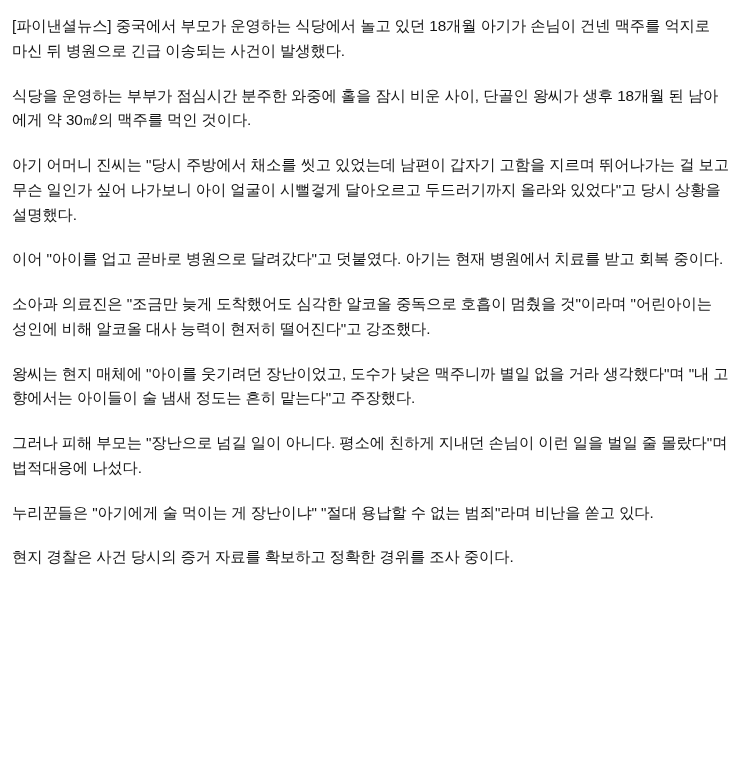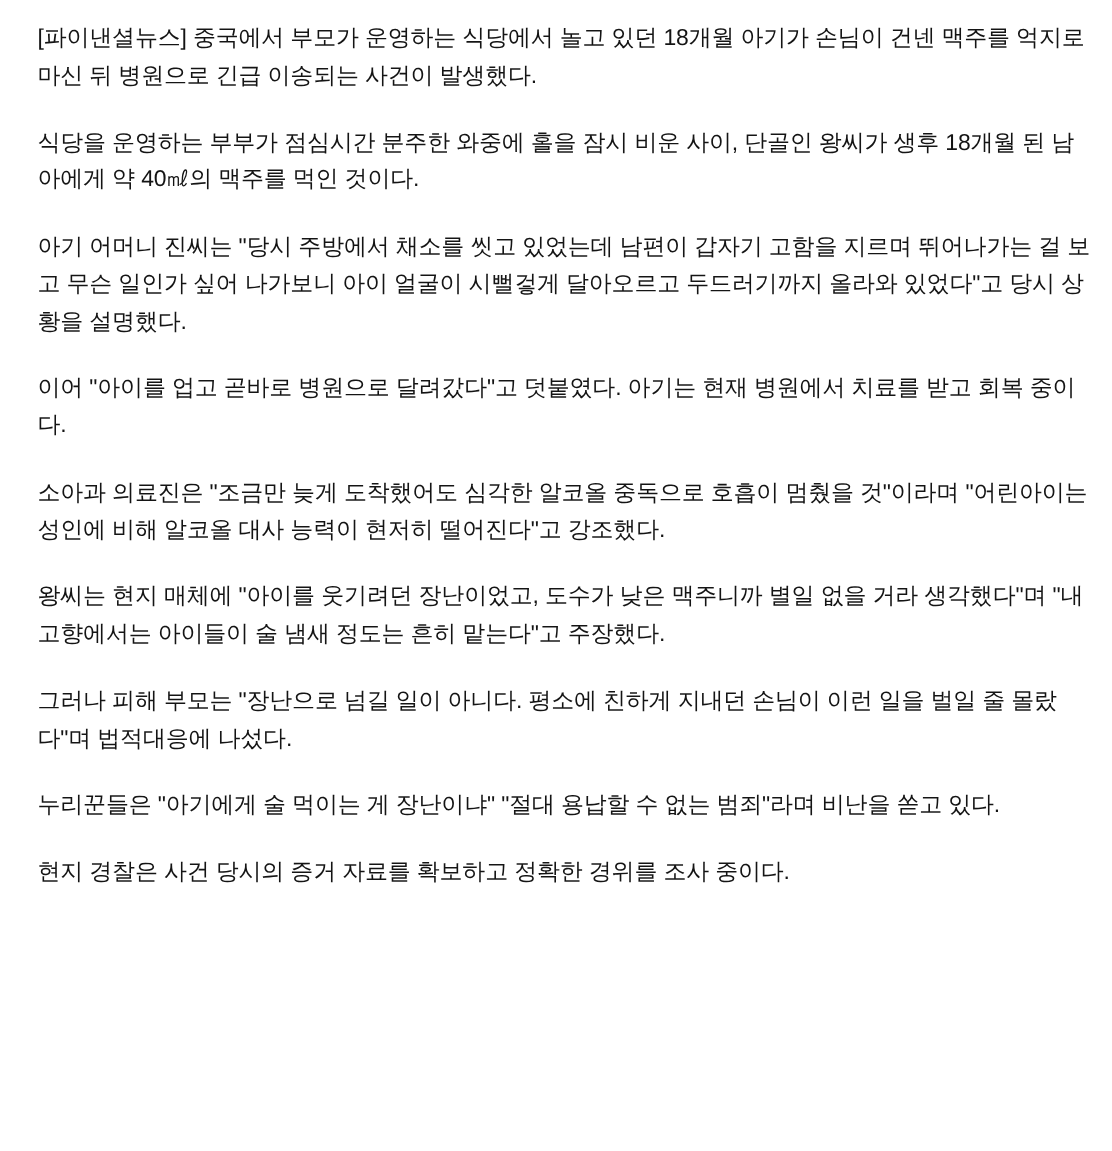--- a/index.html
+++ b/index.html
@@ -9,41 +9,41 @@
   }
   body {
     width: 741px;
     height: 767px;
     font-family: "Liberation Sans", sans-serif;
     color: #1a1a1a;
   }
   #article {
     box-sizing: border-box;
     width: 741px;
-    padding: 14px 12px 10px 25px;
+    padding: 14px 12px 10px 12px;
   }
   .para {
     font-size: 15.3px;
     line-height: 1.62;
     margin: 0 0 20px 0;
     letter-spacing: -0.1px;
     text-align: left;
     word-break: break-all;
     color: #141414;
   }
   .para:last-child {
     margin-bottom: 12px;
   }
 </style>
 </head>
 <body>
 
 <div id="article">
   <p class="para">[파이낸셜뉴스] 중국에서 부모가 운영하는 식당에서 놀고 있던 18개월 아기가 손님이 건넨 맥주를 억지로 마신 뒤 병원으로 긴급 이송되는 사건이 발생했다.</p>
-  <p class="para">식당을 운영하는 부부가 점심시간 분주한 와중에 홀을 잠시 비운 사이, 단골인 왕씨가 생후 18개월 된 남아에게 약 40㎖의 맥주를 먹인 것이다.</p>
+  <p class="para">식당을 운영하는 부부가 점심시간 분주한 와중에 홀을 잠시 비운 사이, 단골인 왕씨가 생후 18개월 된 남아에게 약 30㎖의 맥주를 먹인 것이다.</p>
   <p class="para">아기 어머니 진씨는 "당시 주방에서 채소를 씻고 있었는데 남편이 갑자기 고함을 지르며 뛰어나가는 걸 보고 무슨 일인가 싶어 나가보니 아이 얼굴이 시뻘겋게 달아오르고 두드러기까지 올라와 있었다"고 당시 상황을 설명했다.</p>
   <p class="para">이어 "아이를 업고 곧바로 병원으로 달려갔다"고 덧붙였다. 아기는 현재 병원에서 치료를 받고 회복 중이다.</p>
   <p class="para">소아과 의료진은 "조금만 늦게 도착했어도 심각한 알코올 중독으로 호흡이 멈췄을 것"이라며 "어린아이는 성인에 비해 알코올 대사 능력이 현저히 떨어진다"고 강조했다.</p>
   <p class="para">왕씨는 현지 매체에 "아이를 웃기려던 장난이었고, 도수가 낮은 맥주니까 별일 없을 거라 생각했다"며 "내 고향에서는 아이들이 술 냄새 정도는 흔히 맡는다"고 주장했다.</p>
   <p class="para">그러나 피해 부모는 "장난으로 넘길 일이 아니다. 평소에 친하게 지내던 손님이 이런 일을 벌일 줄 몰랐다"며 법적대응에 나섰다.</p>
   <p class="para">누리꾼들은 "아기에게 술 먹이는 게 장난이냐" "절대 용납할 수 없는 범죄"라며 비난을 쏟고 있다.</p>
   <p class="para">현지 경찰은 사건 당시의 증거 자료를 확보하고 정확한 경위를 조사 중이다.</p>
 </div>
 
 </body></html>

